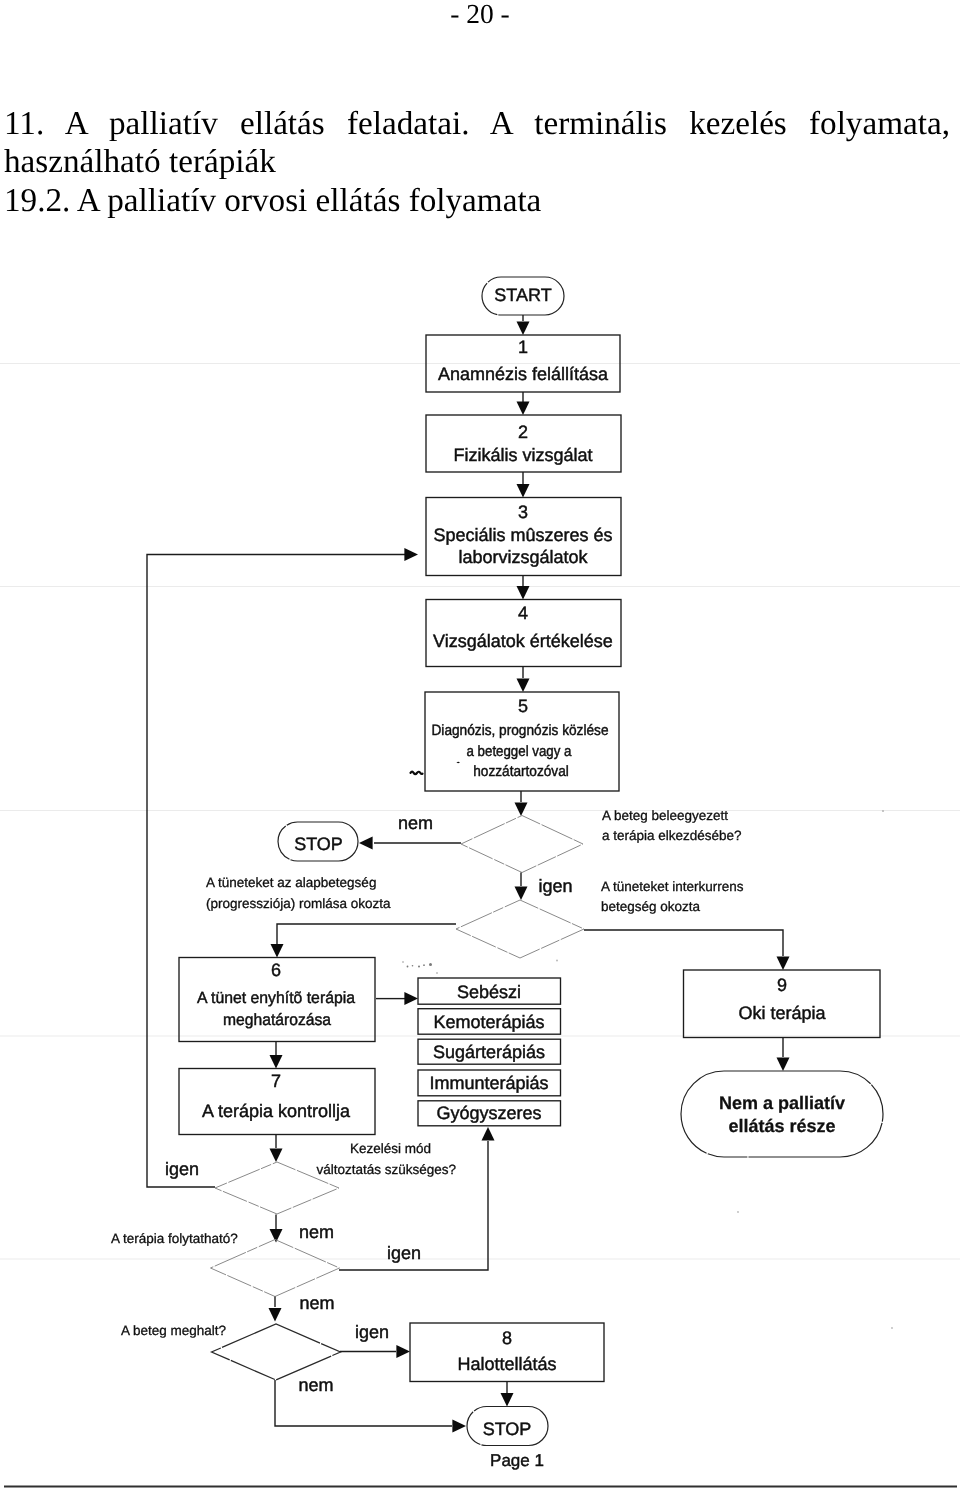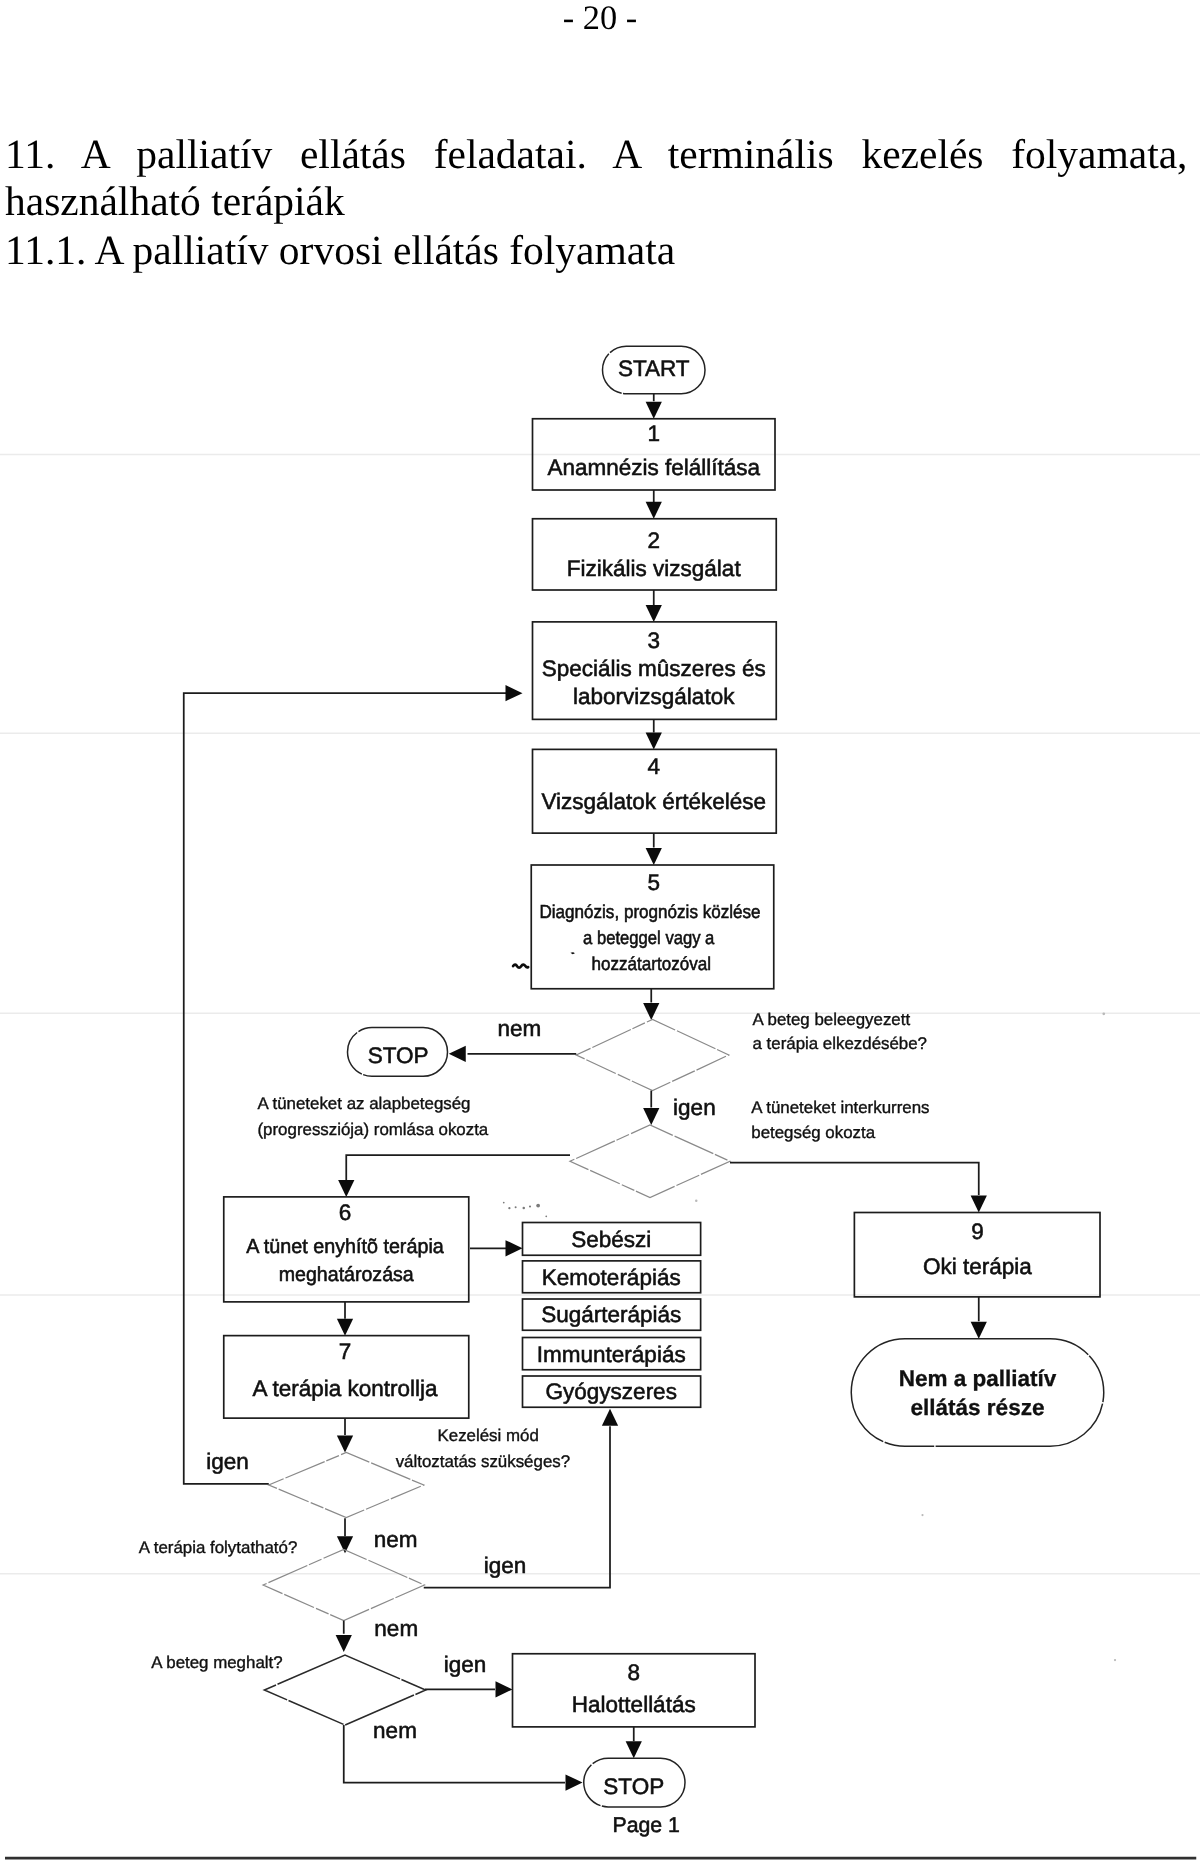--- a/index.html
+++ b/index.html
@@ -36,21 +36,21 @@
   #diagram .dust2{fill:#b9b9b9;}
 
 </style>
 </head>
 <body>
 
 <div id="page">
   <div id="pagenum">- 20 -</div>
   <div id="heading">
     <span>11. A palliatív ellátás feladatai. A terminális kezelés folyamata, használható terápiák</span>
-    <div class="l2">11.1. A palliatív orvosi ellátás folyamata</div>
+    <div class="l2">19.2. A palliatív orvosi ellátás folyamata</div>
   </div>
   <svg id="diagram" viewBox="0 0 960 1491" width="960" height="1491" xmlns="http://www.w3.org/2000/svg">
   <line class="scan" x1="0" y1="363.5" x2="960" y2="363.5"></line>
   <line class="scan" x1="0" y1="586.5" x2="960" y2="586.5"></line>
   <line class="scan" x1="0" y1="810.5" x2="960" y2="810.5"></line>
   <line class="scan" x1="0" y1="1036" x2="960" y2="1036"></line>
   <line class="scan" x1="0" y1="1259" x2="960" y2="1259"></line>
   <line class="scanbot" x1="4" y1="1486.5" x2="957" y2="1486.5"></line>
   <rect class="term" x="482" y="277" width="82" height="38" rx="19" ry="19"></rect>
   <text class="t" text-anchor="middle" x="523" y="300.5">START</text>

